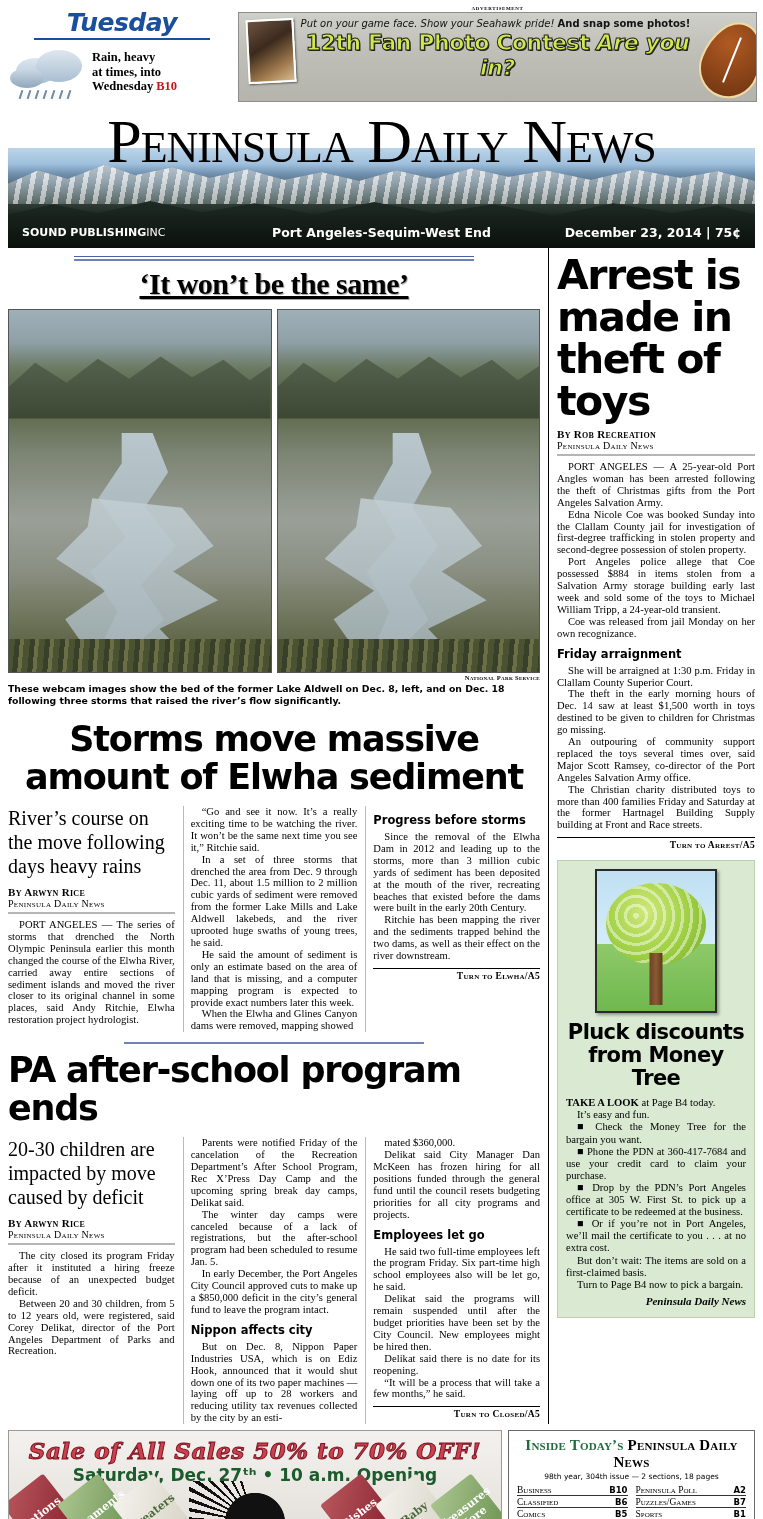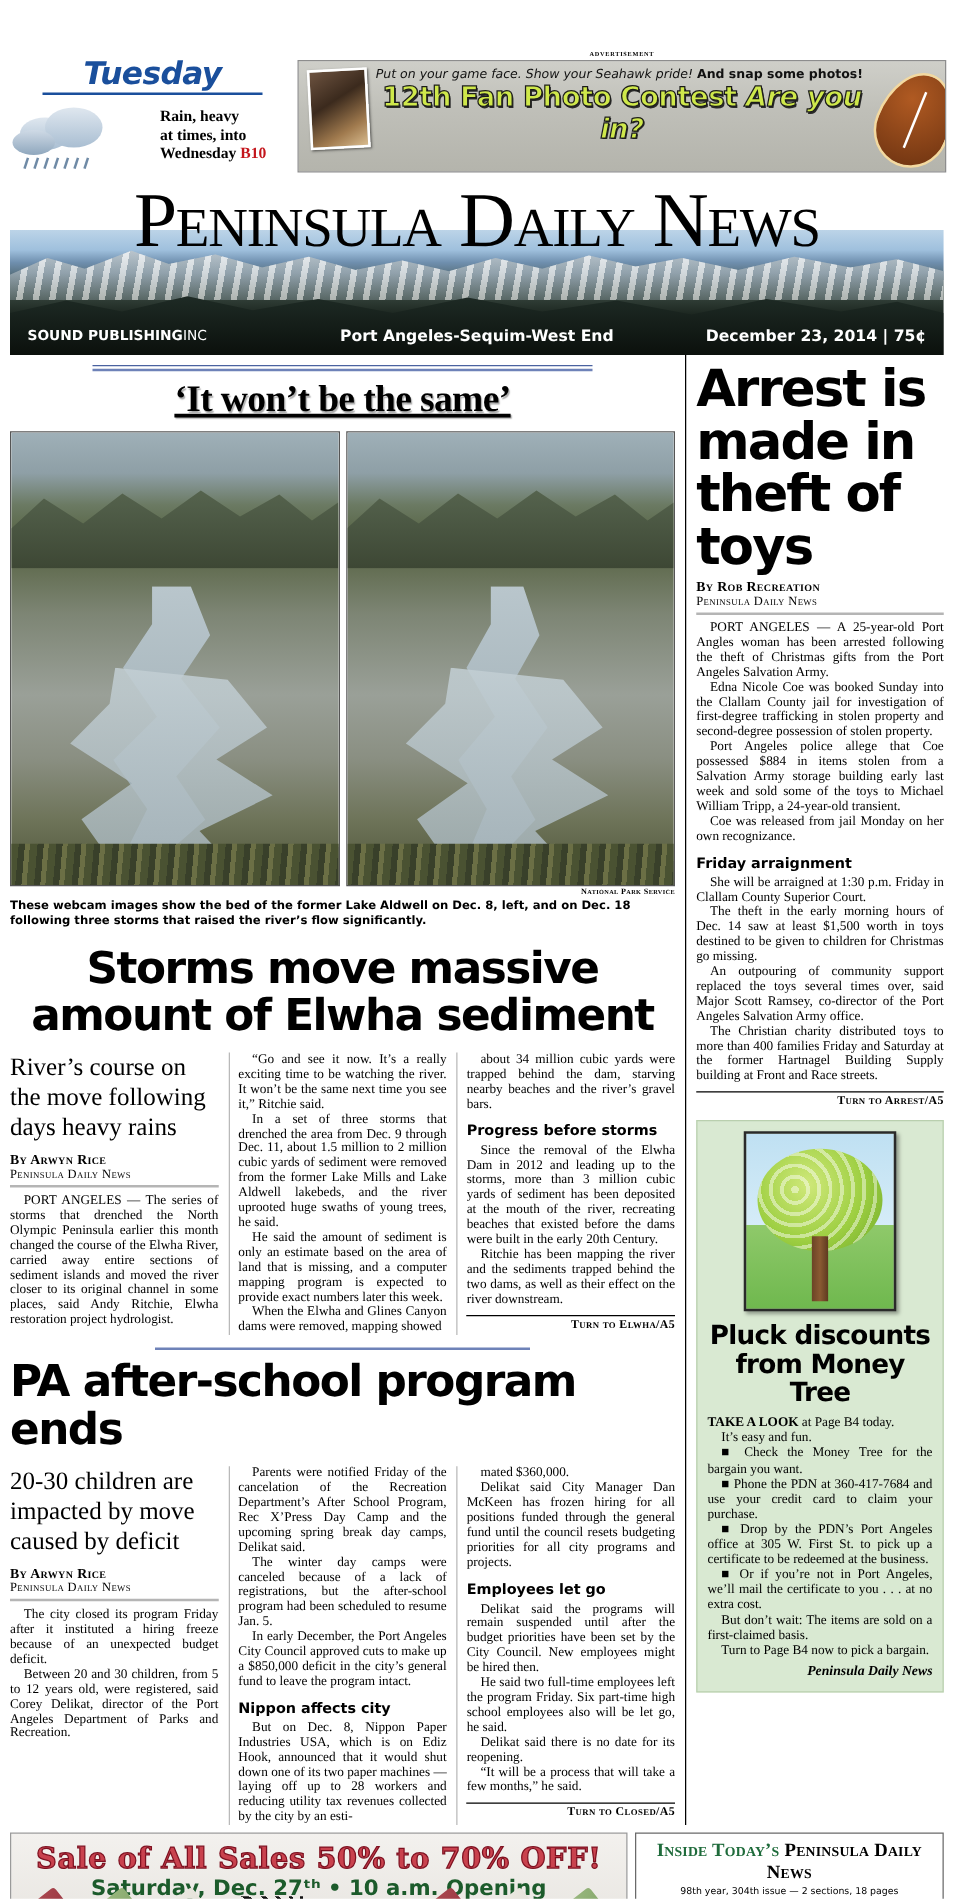--- a/index.html
+++ b/index.html
@@ -1,31 +1,31 @@
 <!DOCTYPE html>
 <html><head>
 <meta charset="utf-8">
 <style>
   html,body{margin:0;padding:0;}
   body{
     width:763px;height:1519px;background:#fff;
     font-family:"Liberation Serif",serif;color:#000;
     overflow:hidden;position:relative;
   }
-  .page{width:763px;height:1363px;position:relative;margin-top:36px;}
+  .page{width:763px;height:1363px;position:relative;}
 
   
   .topstrip{display:flex;align-items:flex-start;padding:4px 6px 0 6px;height:104px;box-sizing:border-box;}
   .wx{width:232px;flex:0 0 232px;position:relative;}
   .wx-day{
     font-family:"DejaVu Sans",sans-serif;font-style:italic;font-weight:bold;
     font-size:25px;color:#1a4f9c;text-align:center;letter-spacing:-.5px;
     border-bottom:2px solid #1a4f9c;padding-bottom:1px;margin:4px 28px 0 28px;
   }
-  .wx-body{display:flex;align-items:flex-start;margin-top:6px;gap:36px;}
+  .wx-body{display:flex;align-items:flex-start;margin-top:6px;}
   .wx-icon{width:86px;flex:0 0 86px;height:62px;position:relative;}
   .wx-text{font-family:"Liberation Serif",serif;font-weight:bold;font-size:12.5px;line-height:14.5px;padding-top:4px;}
   .wx-text .pg{color:#c4161c;}
   .wx-rule{height:4px;background:#3b62a8;margin:4px 26px 0 84px;}
 
   .adwrap{flex:1;position:relative;padding-top:2px;}
   .adlabel{font-family:"Liberation Serif",serif;font-weight:bold;font-size:5px;letter-spacing:.6px;text-align:center;margin-bottom:1px;}
   .banner{
     height:88px;border:1px solid #8d8d8d;position:relative;overflow:hidden;
     background:linear-gradient(180deg,#cfcfc9 0%,#bfbfb8 45%,#b4b4ac 100%);
@@ -155,21 +155,21 @@
   
   .pa-rule{height:2px;background:#6e82b8;width:300px;margin:10px auto 0 auto;}
   .pahead{font-family:"DejaVu Sans",sans-serif;font-weight:bold;font-size:35px;line-height:38px;
           letter-spacing:-1.2px;margin:7px 0 10px 0;}
 
   
   .bottom{display:flex;padding:6px 8px 8px 8px;box-sizing:border-box;gap:6px;}
   .bigad{flex:1;border:1px solid #9a9a9a;position:relative;height:148px;overflow:hidden;
          background:linear-gradient(180deg,#f3f1ee 0%,#e7e4df 55%,#dedbd5 78%,#8a1b2a 78%,#8a1b2a 100%);}
   .bigad .t1{font-family:"DejaVu Serif",serif;font-weight:bold;font-size:23px;text-align:center;padding-top:6px;
-             color:#c9424e;-webkit-text-stroke:1px #7d1020;letter-spacing:.5px;}
+             color:#c9424e;-webkit-text-stroke:1px #7d1020;letter-spacing:.5px;font-style:italic;}
   .bigad .t2{font-family:"DejaVu Sans",sans-serif;font-weight:bold;font-size:17px;text-align:center;color:#1c5b2b;margin-top:1px;}
   .bigad .tags{position:absolute;left:0;right:0;top:52px;height:62px;display:flex;justify-content:space-between;padding:0 6px;}
   .tag{width:52px;height:60px;transform:rotate(-38deg);border-radius:3px;position:relative;
        font-family:"DejaVu Serif",serif;font-weight:bold;font-size:11px;color:#fff;display:flex;align-items:center;justify-content:center;}
   .tag.r{background:linear-gradient(140deg,#b7555c,#8a2430);}
   .tag.g{background:linear-gradient(140deg,#a9c58f,#6f9454);}
   .tag.w{background:linear-gradient(140deg,#f4f2ec,#d8d4c8);color:#4a6b3a;}
   .bigad .logo{position:absolute;left:50%;transform:translateX(-50%);top:50px;width:170px;text-align:center;}
   .bigad .burst{width:132px;height:42px;margin:0 auto;
      background:radial-gradient(circle at 50% 100%,#111 38%,transparent 39%);
@@ -294,21 +294,20 @@
           <div class="byrule"></div>
           <p class="body">PORT ANGELES — The series of storms that drenched the North Olympic Peninsula earlier this month changed the course of the Elwha River, carried away entire sections of sediment islands and moved the river closer to its original channel in some places, said Andy Ritchie, Elwha restoration project hydrologist.</p>
         </div>
         <div class="col-sep">
           <p class="body">“Go and see it now. It’s a really exciting time to be watching the river. It won’t be the same next time you see it,” Ritchie said.</p>
           <p class="body">In a set of three storms that drenched the area from Dec. 9 through Dec. 11, about 1.5 million to 2 million cubic yards of sediment were removed from the former Lake Mills and Lake Aldwell lakebeds, and the river uprooted huge swaths of young trees, he said.</p>
           <p class="body">He said the amount of sediment is only an estimate based on the area of land that is missing, and a computer mapping program is expected to provide exact numbers later this week.</p>
           <p class="body">When the Elwha and Glines Canyon dams were removed, mapping showed</p>
         </div>
         <div class="col-sep">
-          <p class="body">about 34 million cubic yards were trapped behind the dam, starving nearby beaches and the river’s gravel bars.</p>
           <div class="subhead">Progress before storms</div>
           <p class="body">Since the removal of the Elwha Dam in 2012 and leading up to the storms, more than 3 million cubic yards of sediment has been deposited at the mouth of the river, recreating beaches that existed before the dams were built in the early 20th Century.</p>
           <p class="body">Ritchie has been mapping the river and the sediments trapped behind the two dams, as well as their effect on the river downstream.</p>
           <div class="jump">Turn to Elwha/A5</div>
         </div>
       </div>
 
       <div class="pa-rule"></div>
       <div class="pahead">PA after-school program ends</div>
 
@@ -325,22 +324,22 @@
           <p class="body">Parents were notified Friday of the cancelation of the Recreation Department’s After School Program, Rec X’Press Day Camp and the upcoming spring break day camps, Delikat said.</p>
           <p class="body">The winter day camps were canceled because of a lack of registrations, but the after-school program had been scheduled to resume Jan. 5.</p>
           <p class="body">In early December, the Port Angeles City Council approved cuts to make up a $850,000 deficit in the city’s general fund to leave the program intact.</p>
           <div class="subhead">Nippon affects city</div>
           <p class="body">But on Dec. 8, Nippon Paper Industries USA, which is on Ediz Hook, announced that it would shut down one of its two paper machines — laying off up to 28 workers and reducing utility tax revenues collected by the city by an esti-</p>
         </div>
         <div class="col-sep">
           <p class="body">mated $360,000.</p>
           <p class="body">Delikat said City Manager Dan McKeen has frozen hiring for all positions funded through the general fund until the council resets budgeting priorities for all city programs and projects.</p>
           <div class="subhead">Employees let go</div>
+          <p class="body">He said two full-time employees left the program Friday. Six part-time high school employees also will be let go, he said.</p>
           <p class="body">Delikat said the programs will remain suspended until after the budget priorities have been set by the City Council. New employees might be hired then.</p>
-          <p class="body">He said two full-time employees left the program Friday. Six part-time high school employees also will be let go, he said.</p>
           <p class="body">Delikat said there is no date for its reopening.</p>
           <p class="body">“It will be a process that will take a few months,” he said.</p>
           <div class="jump">Turn to Closed/A5</div>
         </div>
       </div>
     </div>
 
     <div class="rightcol">
       <div class="bighead">Arrest is made in theft of toys</div>
       <div class="byline">By Rob Recreation</div>

